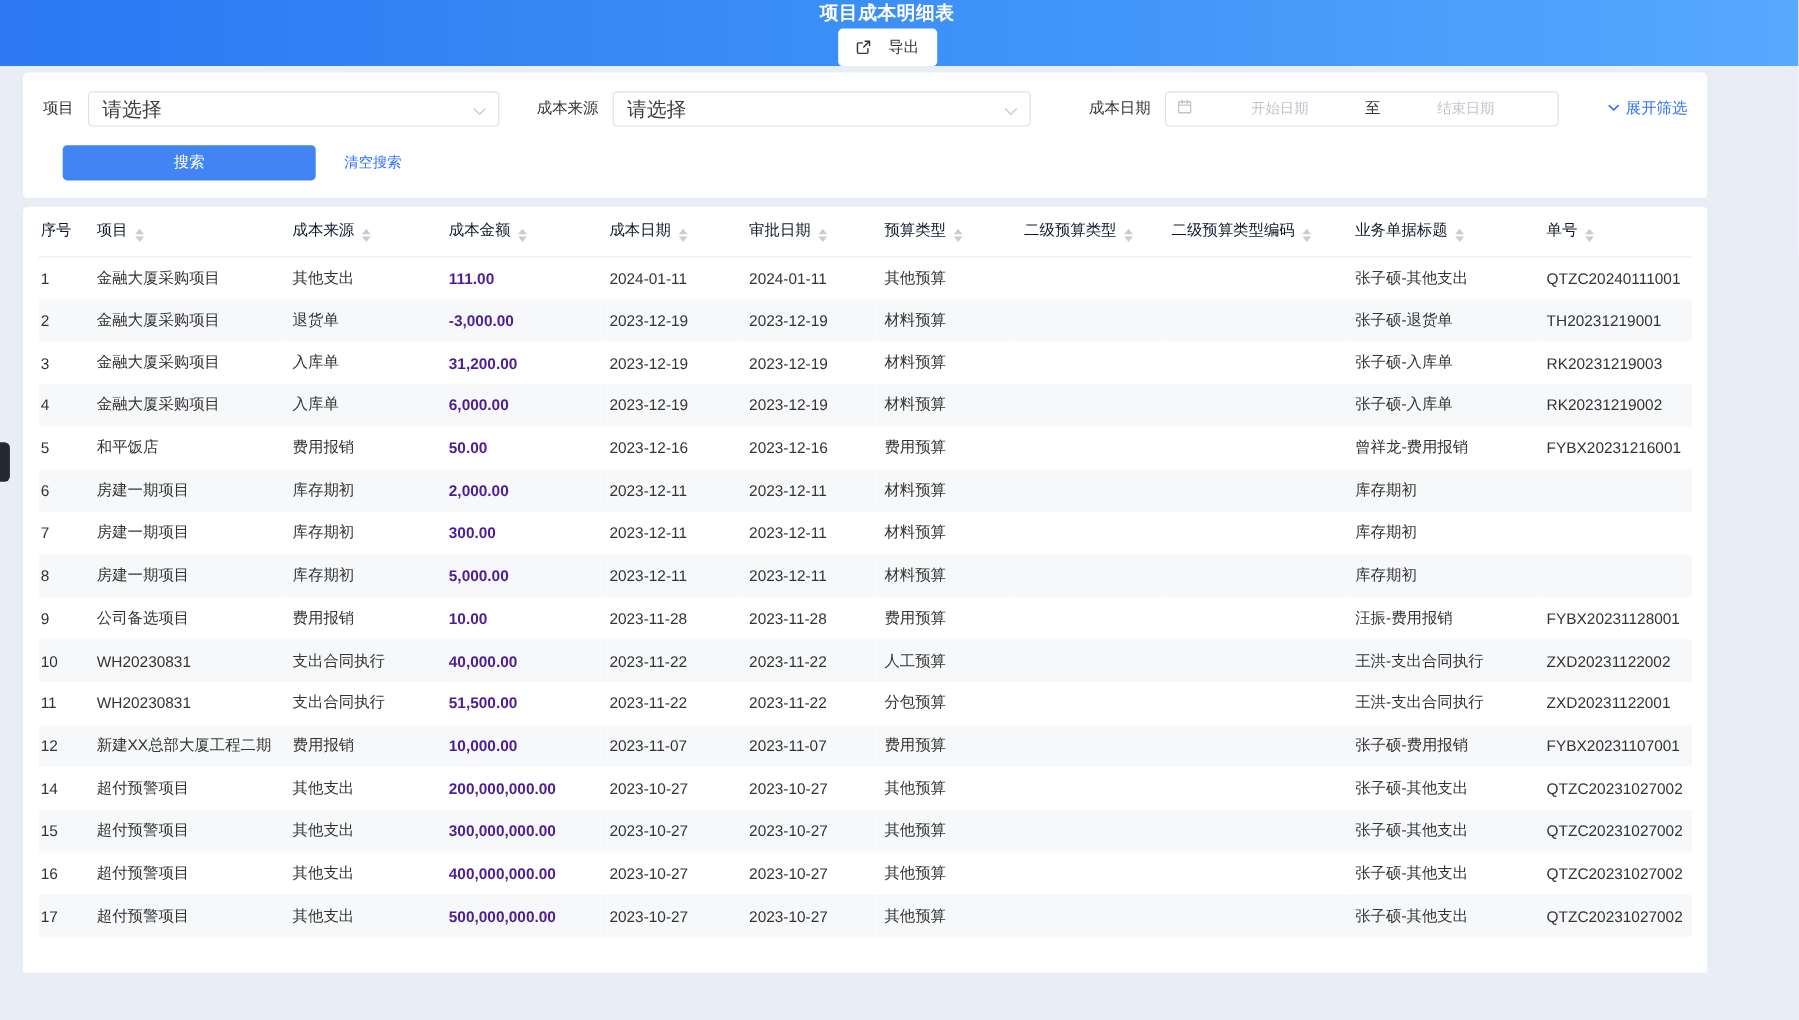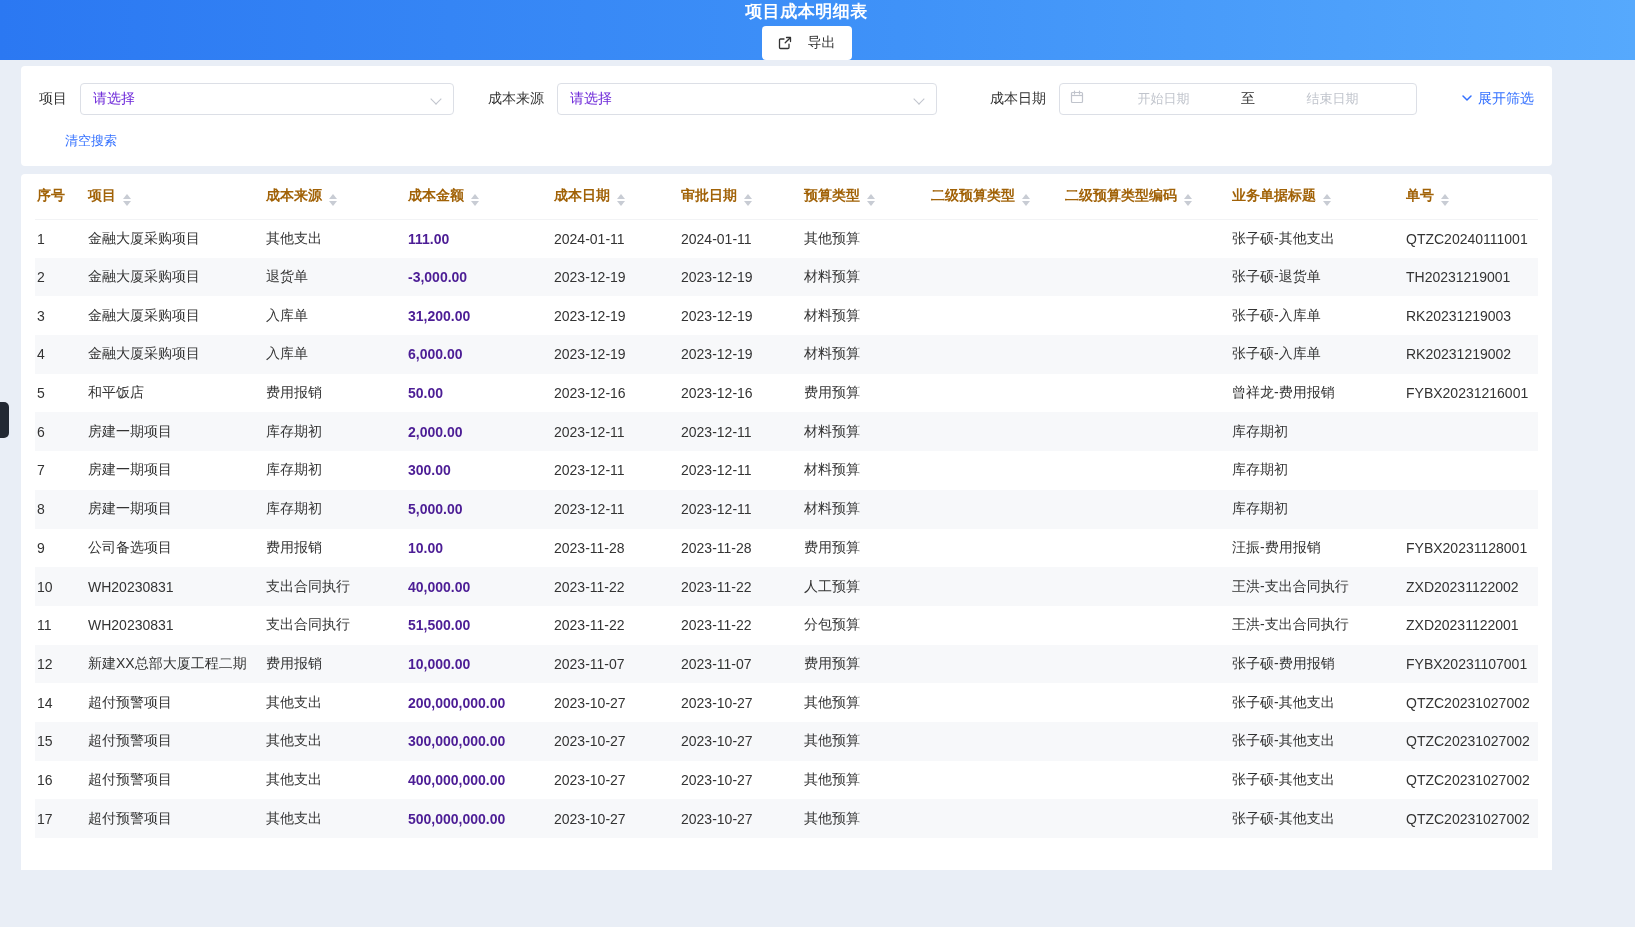--- a/index.html
+++ b/index.html
@@ -39,21 +39,21 @@
   .filter-row { display: flex; align-items: center; }
   .filter-item { display: flex; align-items: center; }
   .filter-item + .filter-item { margin-left: 34px; }
   .filter-label { font-size: 14px; color: #333; margin-right: 13px; white-space: nowrap; }
   .select-box {
     position: relative; height: 32px; background: #fff;
     border: 1px solid #dcdfe6; border-radius: 4px;
     display: flex; align-items: center;
     padding: 0 30px 0 12px; cursor: pointer;
   }
-  .select-box .placeholder { color: #6d28d9; font-size: 14px; }
+  .select-box .placeholder { color: #404040; font-size: 18px; }
   .chev {
     position: absolute; right: 13px; top: 11px;
     width: 8px; height: 8px;
     border-right: 1.5px solid #c0c4cc; border-bottom: 1.5px solid #c0c4cc;
     transform: rotate(45deg);
   }
   .w-project { width: 374px; }
   .w-source  { width: 380px; }
 
   .date-item { margin-left: 53px !important; }
@@ -87,21 +87,21 @@
   .clear-link { margin-left: 26px; color: #3370ff; font-size: 13px; cursor: pointer; text-decoration: none; }
 
   
   .table-card {
     margin-top: 8px; background: #fff; border-radius: 4px 4px 0 0;
     height: 696px; overflow: hidden; padding: 0 14px;
   }
   table { width: 100%; border-collapse: collapse; table-layout: fixed; }
   thead th {
     height: 45px; text-align: left; vertical-align: middle;
-    font-size: 14px; font-weight: 700; color: #a16207;
+    font-size: 14px; font-weight: 400; color: #0f172a;
     padding: 0 8px; white-space: nowrap; overflow: hidden;
     cursor: pointer; border-bottom: 1px solid #f2f3f5;
   }
   tbody td {
     height: 38.7px; font-size: 14px; color: #333;
     padding: 0 8px; white-space: nowrap; overflow: hidden;
     vertical-align: middle;
   }
   tbody tr:nth-child(even) { background: #f7f8fa; }
   td.amount { color: #4c1d95; font-weight: 700; }
@@ -181,20 +181,21 @@
         <span>
           <svg width="12" height="12" viewBox="0 0 12 12" fill="none">
             <path d="M2 4l4 4 4-4" stroke="#3370ff" stroke-width="1.5" stroke-linecap="round" stroke-linejoin="round"></path>
           </svg>
         </span>
         <span>展开筛选</span>
       </a>
     </div>
 
     <div class="filter-actions">
+      <button class="search-btn">搜索</button>
       <a class="clear-link">清空搜索</a>
     </div>
   </section>
 
   <section class="table-card">
     <table>
       <colgroup>
         <col style="width:45px">
           <col style="width:178px">
           <col style="width:142px">

